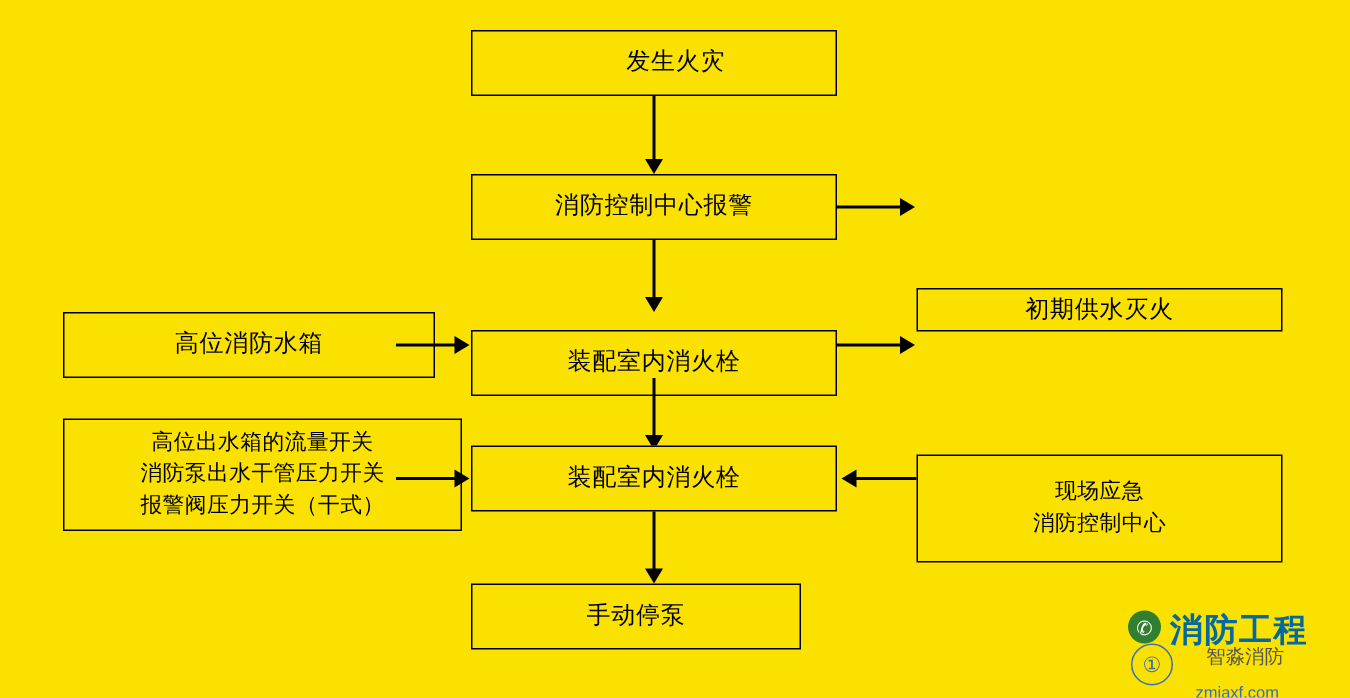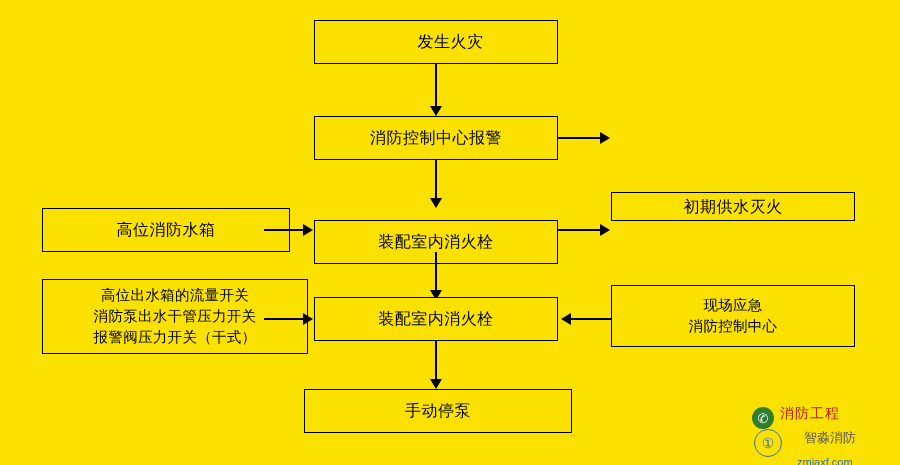--- a/index.html
+++ b/index.html
@@ -85,24 +85,24 @@
     color: #fff;
     font-size: 13px;
     display: flex;
     align-items: center;
     justify-content: center;
   }
   #wm-title {
     position: absolute;
     left: 28px;
     top: 2px;
-    font-size: 14px;
-    color: #b91c1c;
+    font-size: 22px;
+    color: #0369a1;
     letter-spacing: 1px;
-    font-weight: normal;
+    font-weight: bold;
   }
   #wm-sub {
     position: absolute;
     left: 28px;
     top: 26px;
     font-size: 13px;
     color: #555;
     margin-left: 24px;
   }
   #wm-url {
@@ -156,33 +156,33 @@
   <div class="conn h" style="left:558px; top:229px; width:44px;"></div>
   <div class="arrow right" style="left:600px; top:224px;"></div>
 
   <div class="conn v" style="left:435px; top:252px; height:44px;"></div>
   <div class="arrow down" style="left:430px; top:290px;"></div>
 
   <div class="node multiline" style="left:42px; top:279px; width:266px; height:75px;">高位出水箱的流量开关
 消防泵出水干管压力开关
 报警阀压力开关（干式）</div>
   <div class="node" style="left:314px; top:297px; width:244px; height:44px;">装配室内消火栓</div>
-  <div class="node multiline" style="left:611px; top:285px; width:244px; height:62px;">现场应急
+  <div class="node multiline" style="left:611px; top:303px; width:244px; height:72px;">现场应急
 消防控制中心</div>
 
   <div class="conn h" style="left:264px; top:318px; width:40px;"></div>
   <div class="arrow right" style="left:303px; top:313px;"></div>
 
   <div class="conn h" style="left:570px; top:318px; width:41px;"></div>
   <div class="arrow left" style="left:561px; top:313px;"></div>
 
   <div class="conn v" style="left:435px; top:341px; height:44px;"></div>
   <div class="arrow down" style="left:430px; top:379px;"></div>
 
-  <div class="node" style="left:304px; top:389px; width:268px; height:44px;">手动停泵</div>
+  <div class="node" style="left:314px; top:389px; width:220px; height:44px;">手动停泵</div>
 
   <div id="watermark">
     <div id="wm-logo">✆</div>
     <div id="wm-title">消防工程</div>
     <div id="wm-badge">①</div>
     <div id="wm-sub">智淼消防</div>
     <div id="wm-url">zmjaxf.com</div>
   </div>
 
 </div>

